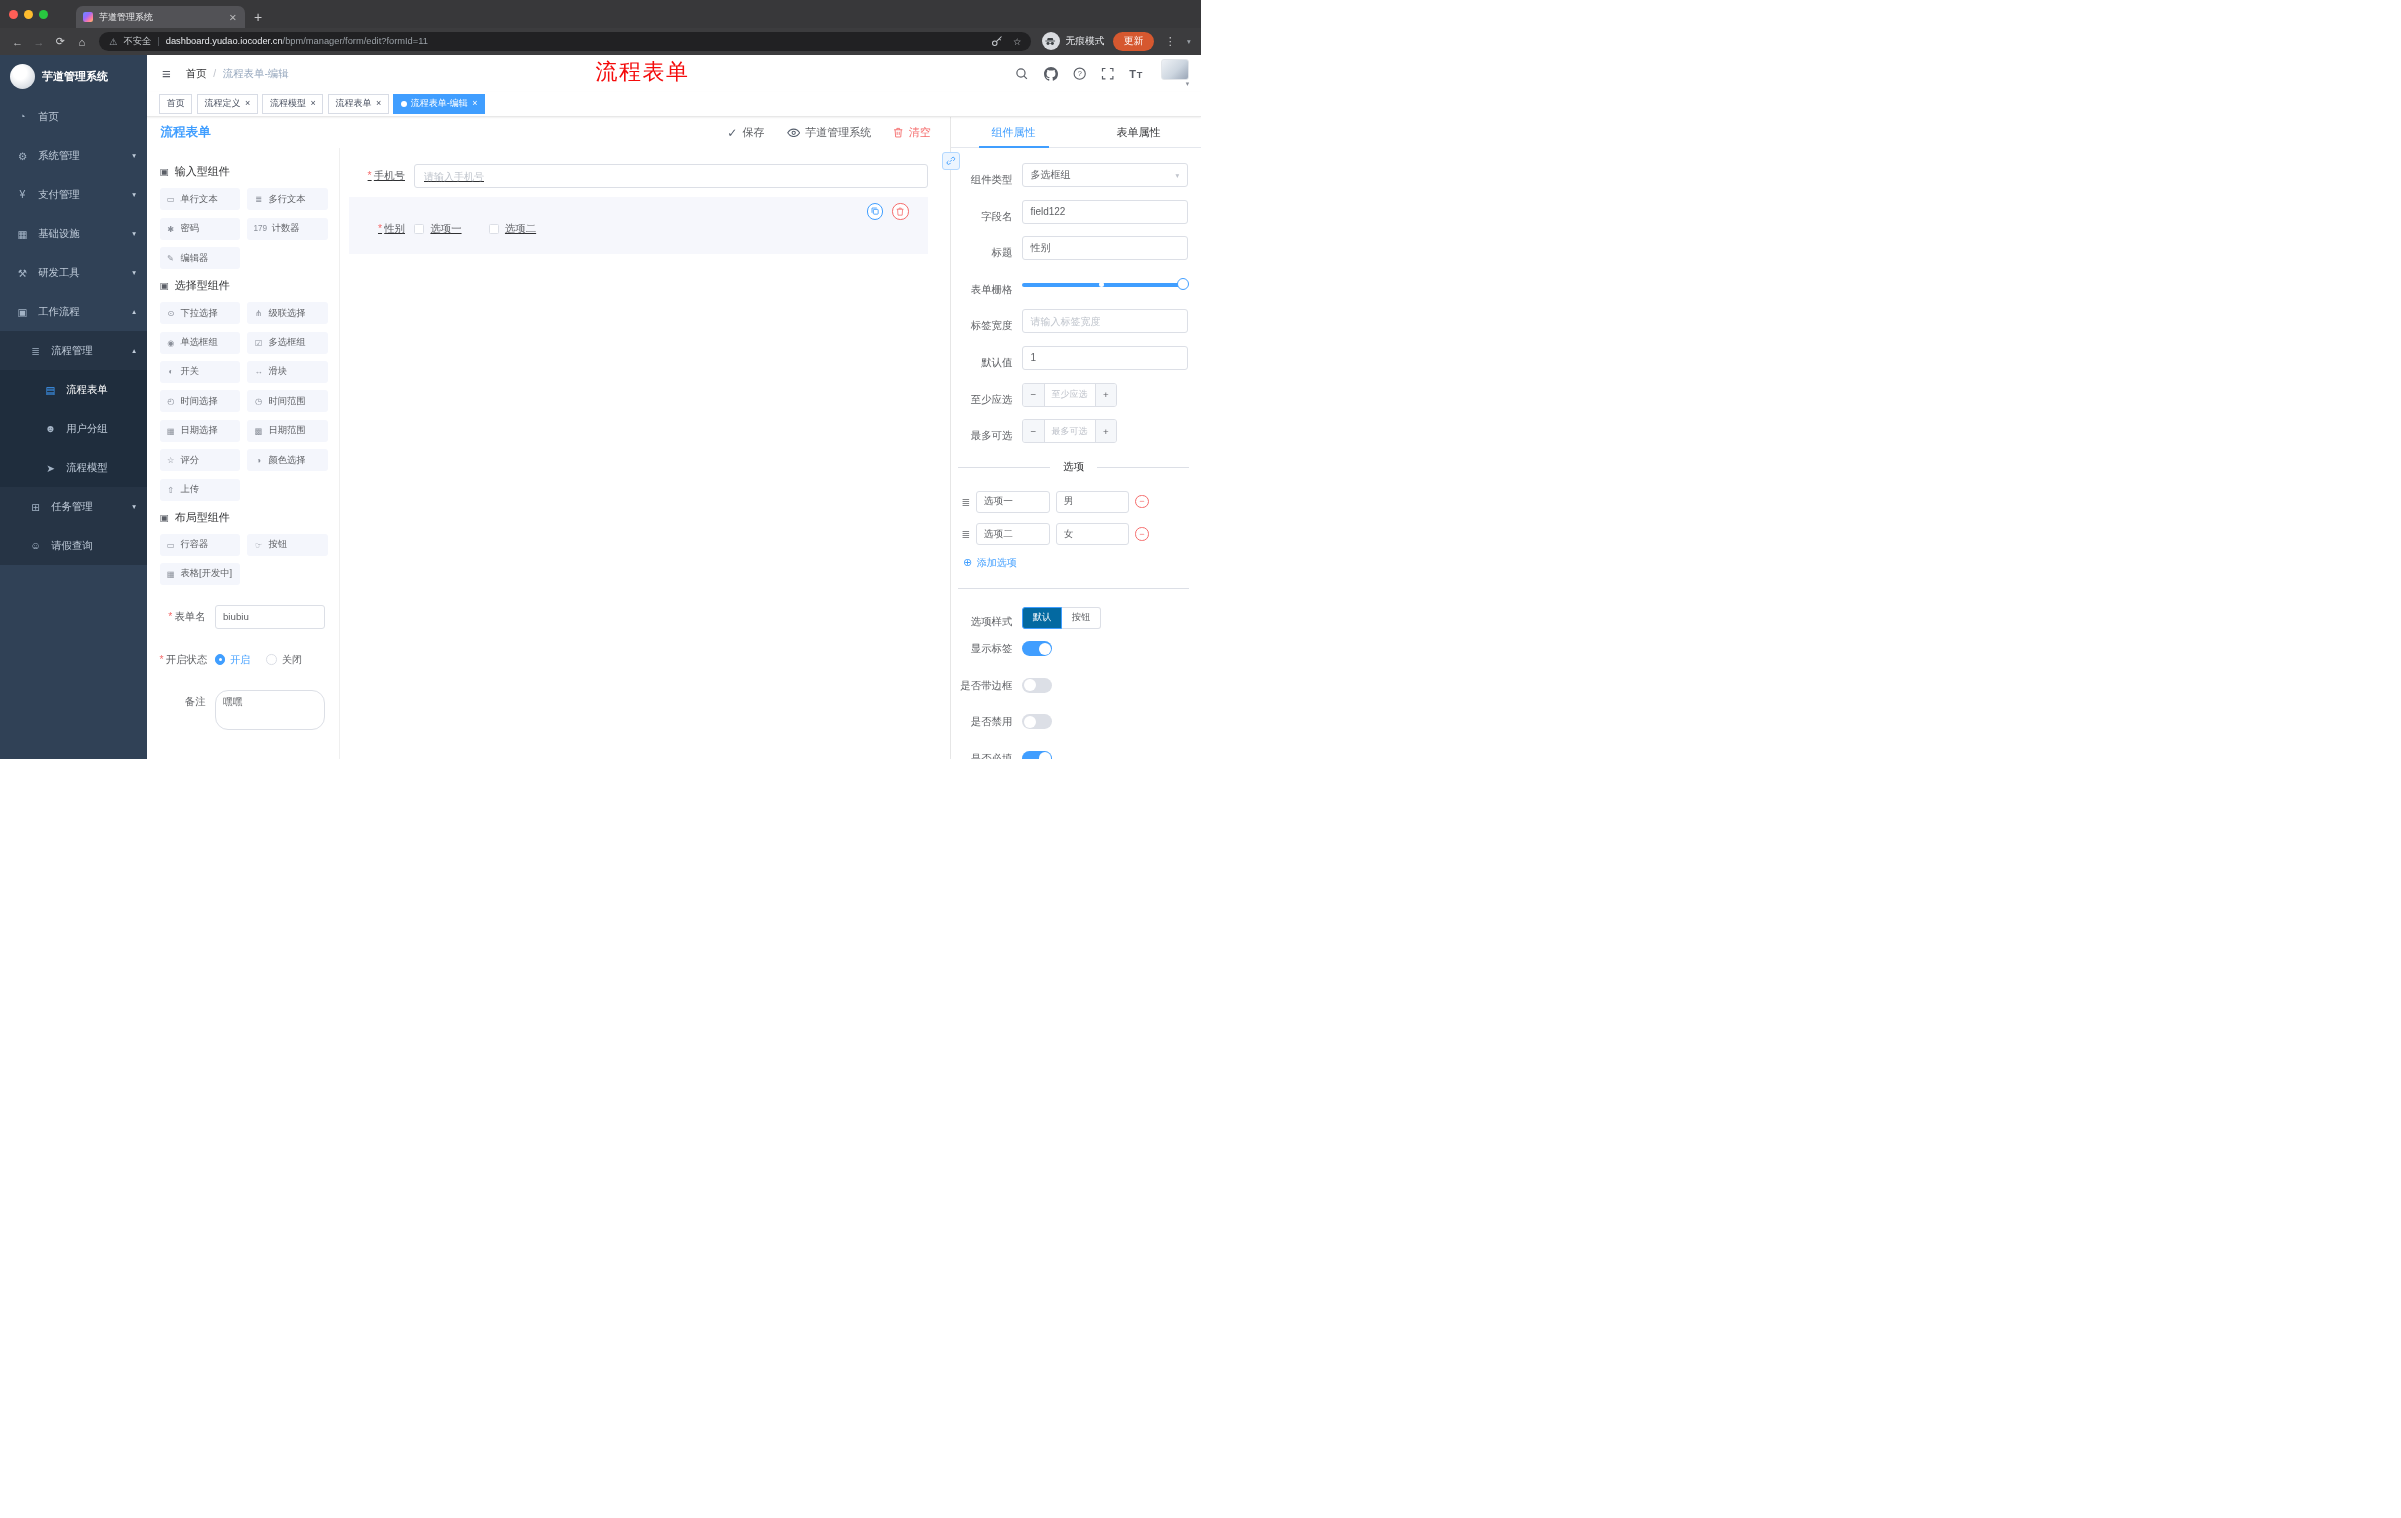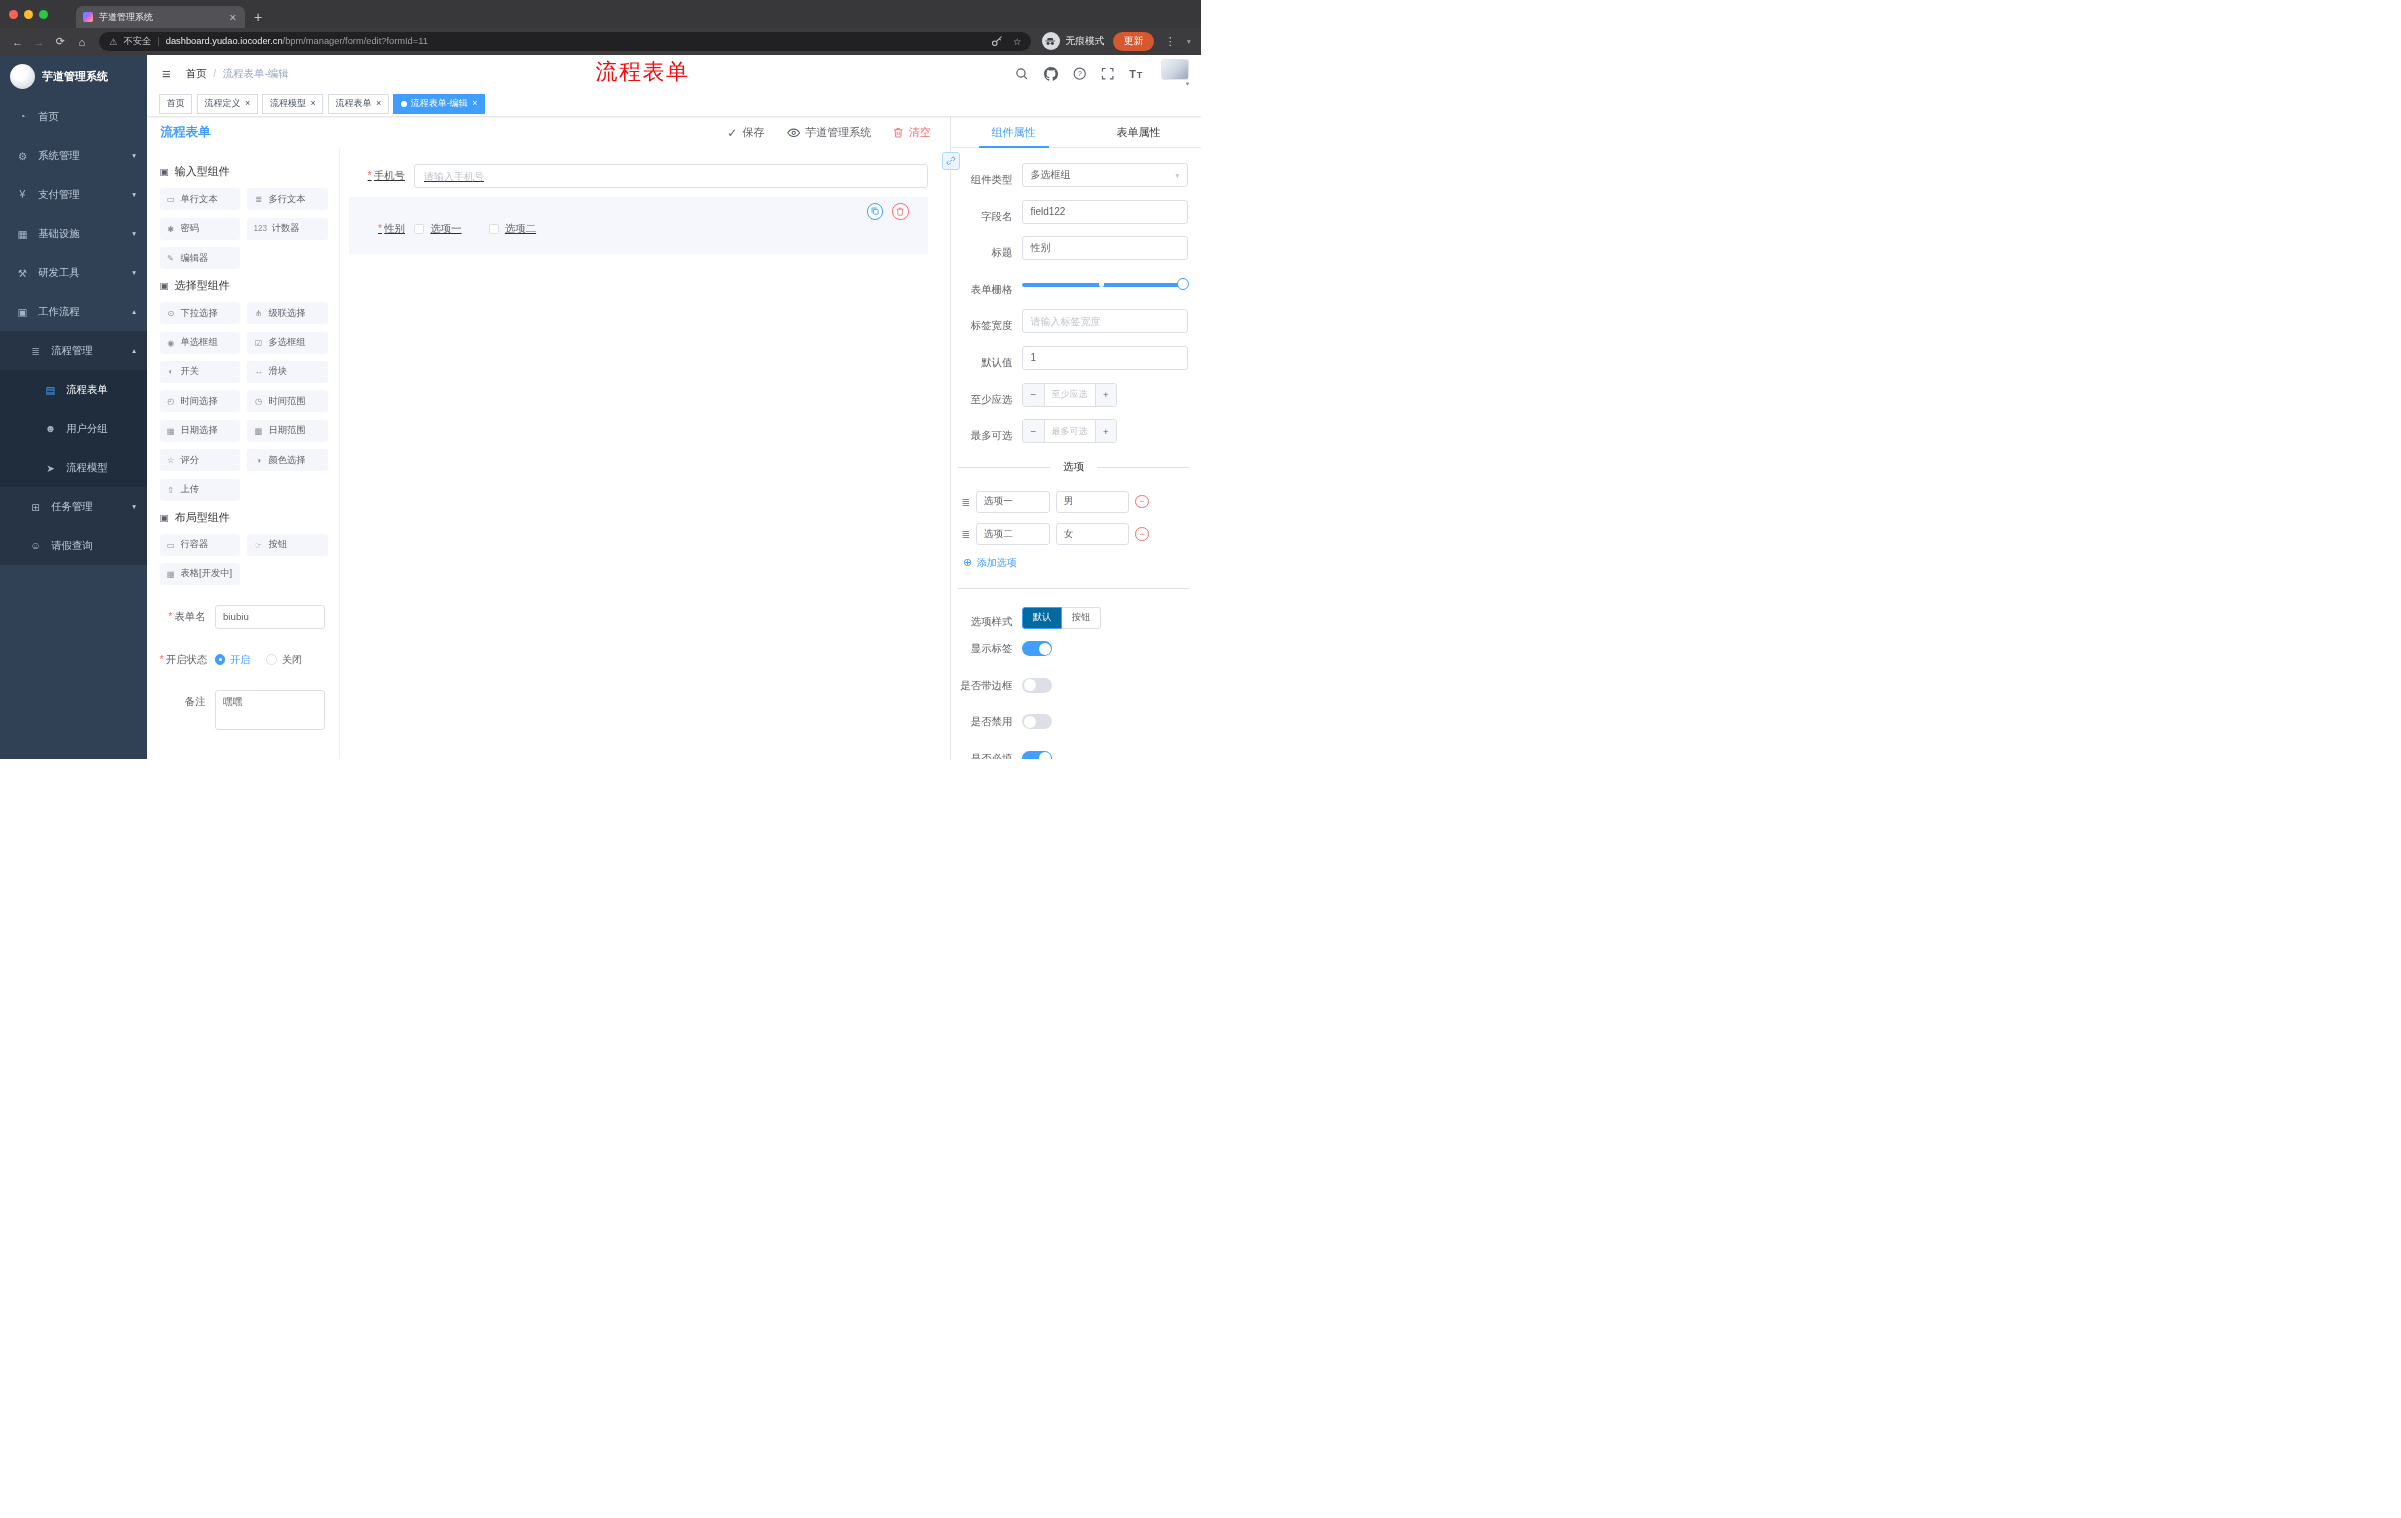--- a/index.html
+++ b/index.html
@@ -111,21 +111,21 @@
   .star { color:#f56c6c; margin-right:2.2px; }
   .pf-input { width:110px; height:24px; border:0.7px solid #dcdfe6; border-radius:3px; padding:0 7.4px;
               font-size:9.7px; color:#606266; outline:none; font-family:inherit; }
   .radio-group { display:flex; align-items:center; gap:16.3px; height:24px; }
   .radio { display:flex; align-items:center; gap:5.2px; font-size:10px; color:#606266; cursor:pointer; }
   .radio .rdot { width:10.4px; height:10.4px; border-radius:50%; border:0.7px solid #dcdfe6; background:#fff; position:relative; }
   .radio.selected { color:#409eff; }
   .radio.selected .rdot { background:#409eff; border-color:#409eff; }
   .radio.selected .rdot::after { content:""; position:absolute; left:3px; top:3px; width:3px; height:3px;
                                  border-radius:50%; background:#fff; }
-  .pf-textarea { width:110px; height:40px; border:0.7px solid #dcdfe6; border-radius:3px; padding:4.5px 7.4px;
+  .pf-textarea { width:110px; height:40px; border:0.7px solid #dcdfe6; border-radius:13px; padding:4.5px 7.4px;
                  font-size:9.7px; color:#606266; resize:none; outline:none; font-family:inherit; }
 
   
   .canvas { flex:1; padding:16.3px 22px 0 9px; overflow:hidden; background:#fff;text-decoration:underline; }
   .cfield { display:flex; align-items:center; }
   .cf-label { width:65px; text-align:right; padding-right:9px; font-size:10.4px; color:#606266; flex-shrink:0; white-space:nowrap; }
   .cf-input { flex:1; height:24px; border:0.7px solid #dcdfe6; border-radius:3px; padding:0 9px;
               font-size:10px; color:#606266; outline:none; font-family:inherit; background:#fff; }
   .cf-input::placeholder { color:#bfc4cc; }
   .selected-block { margin-top:9px; background:#f6f7fc; position:relative; padding:25px 22px 18px 0; }
@@ -436,21 +436,21 @@
                   </div>
                   <div class="chip">
                     <span class="ci">≣</span>
                     <span>多行文本</span>
                   </div>
                   <div class="chip">
                     <span class="ci">✱</span>
                     <span>密码</span>
                   </div>
                   <div class="chip">
-                    <span class="ci">123</span>
+                    <span class="ci">179</span>
                     <span>计数器</span>
                   </div>
                   <div class="chip">
                     <span class="ci">✎</span>
                     <span>编辑器</span>
                   </div>
                 </div>
                 <div class="group-title">
                   <span class="gicon">▣</span>
                   <span>选择型组件</span>

